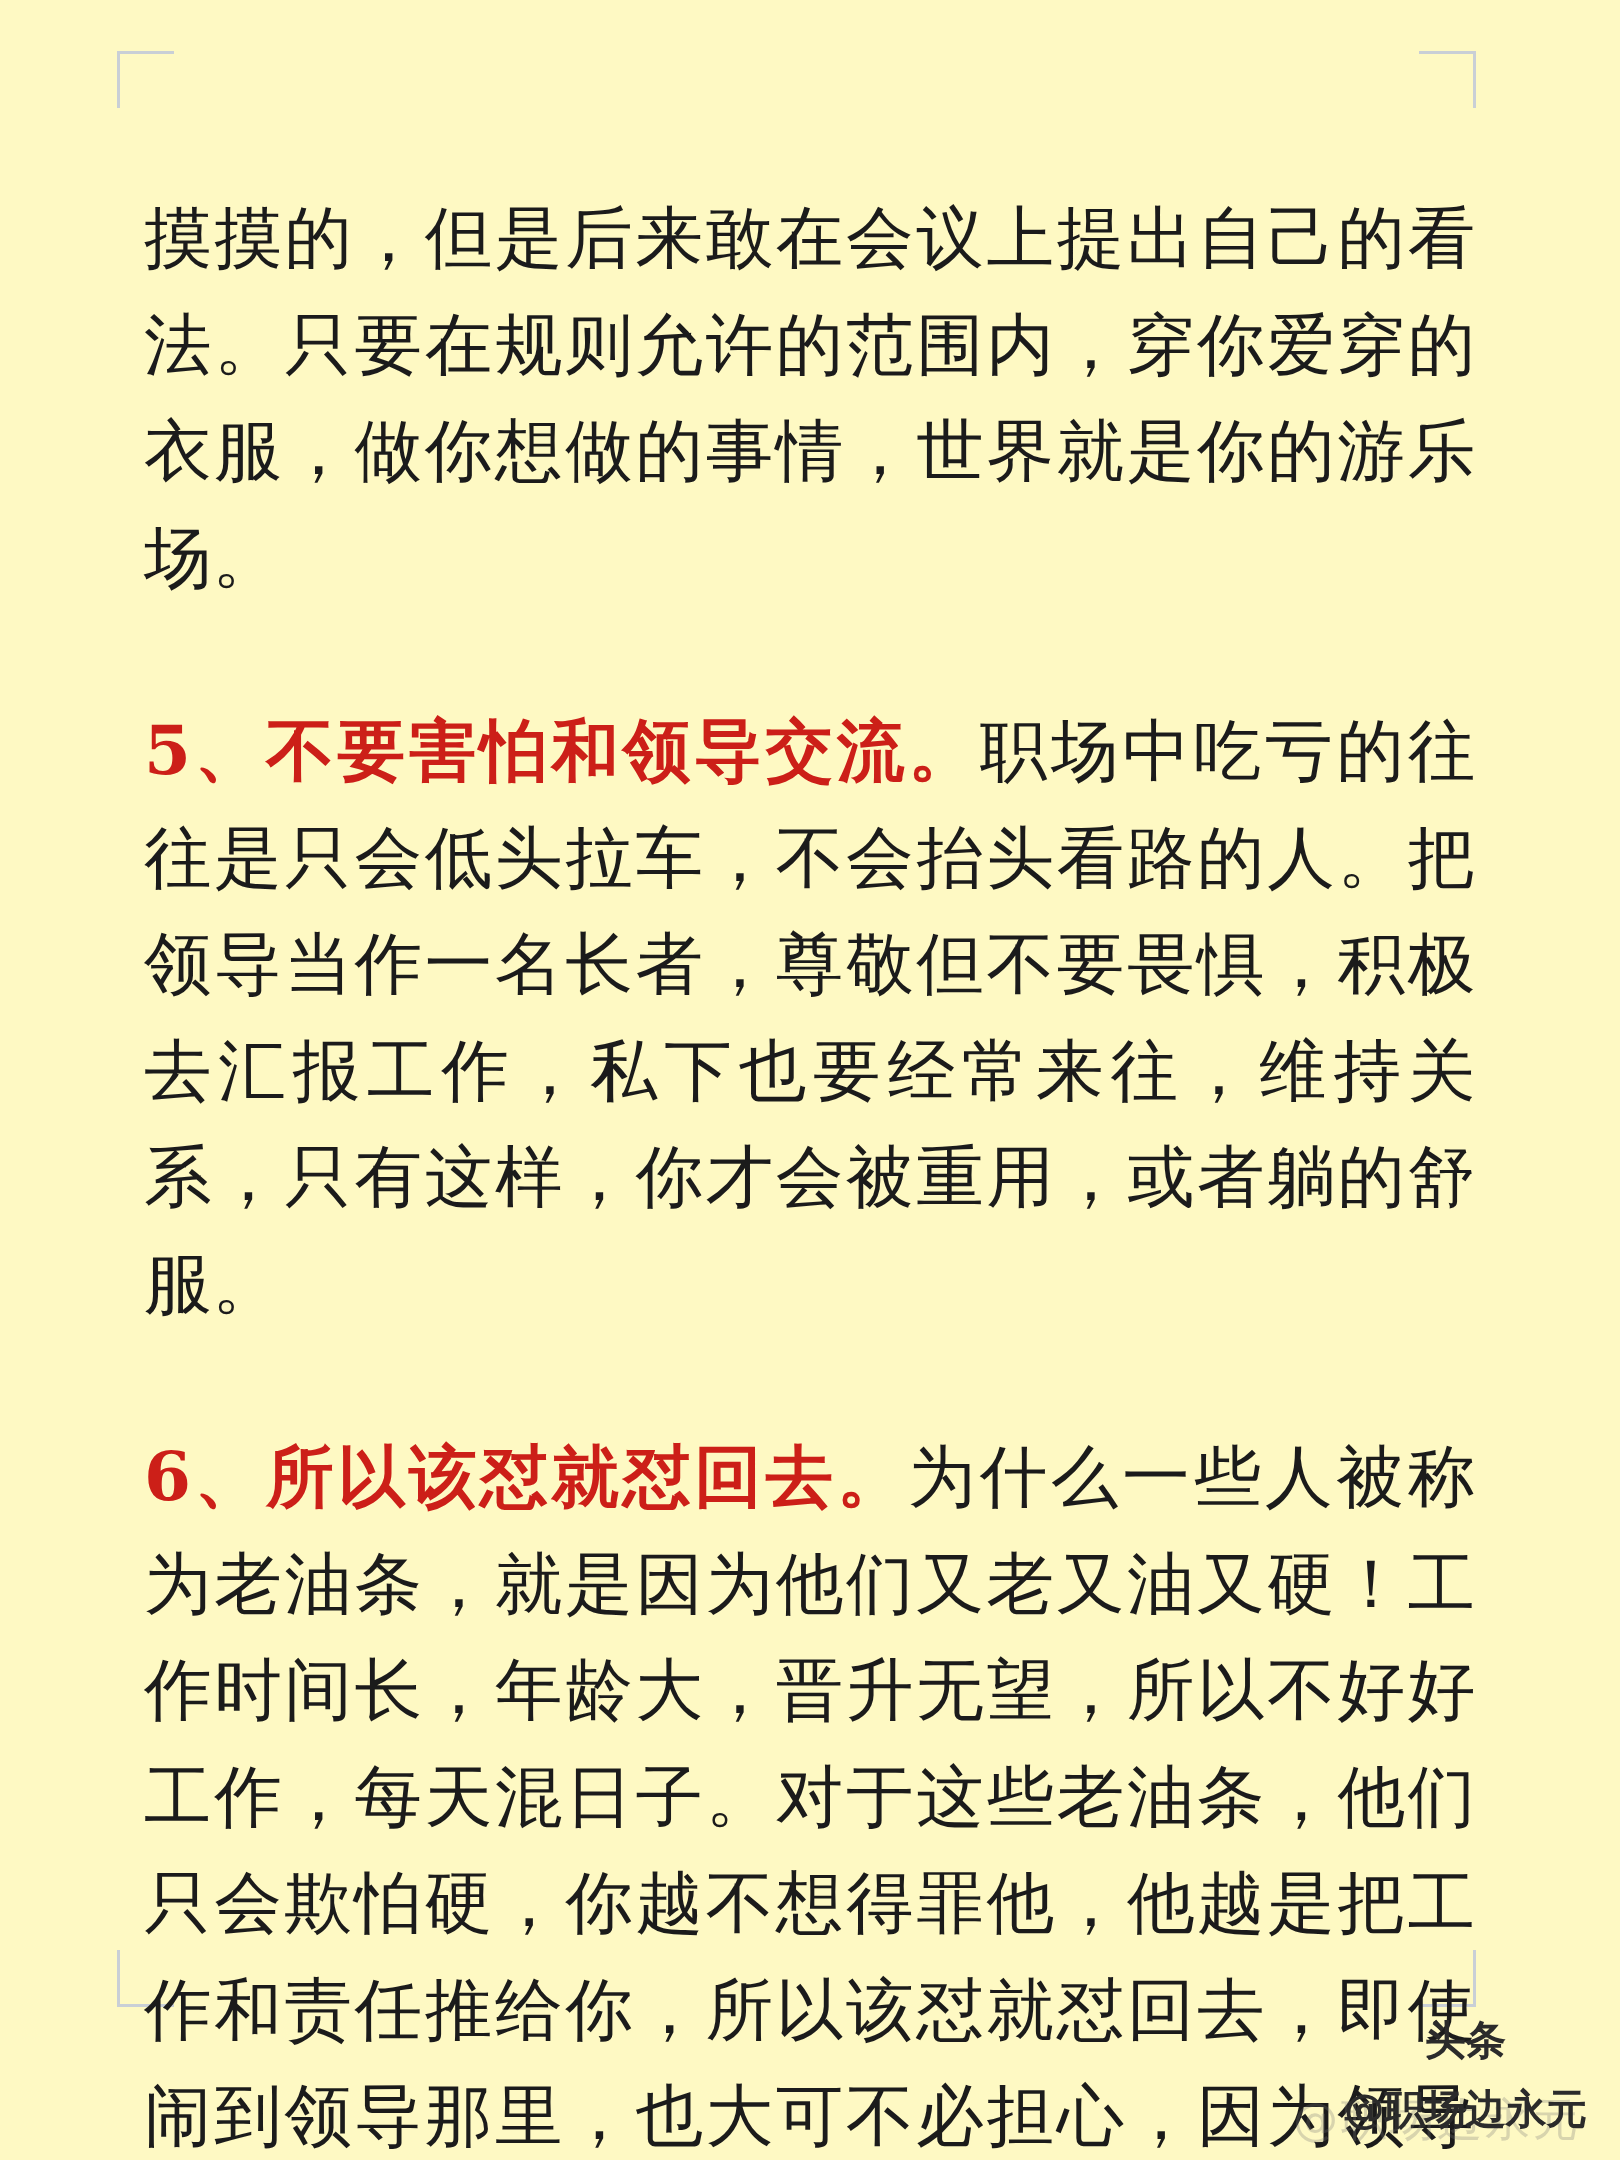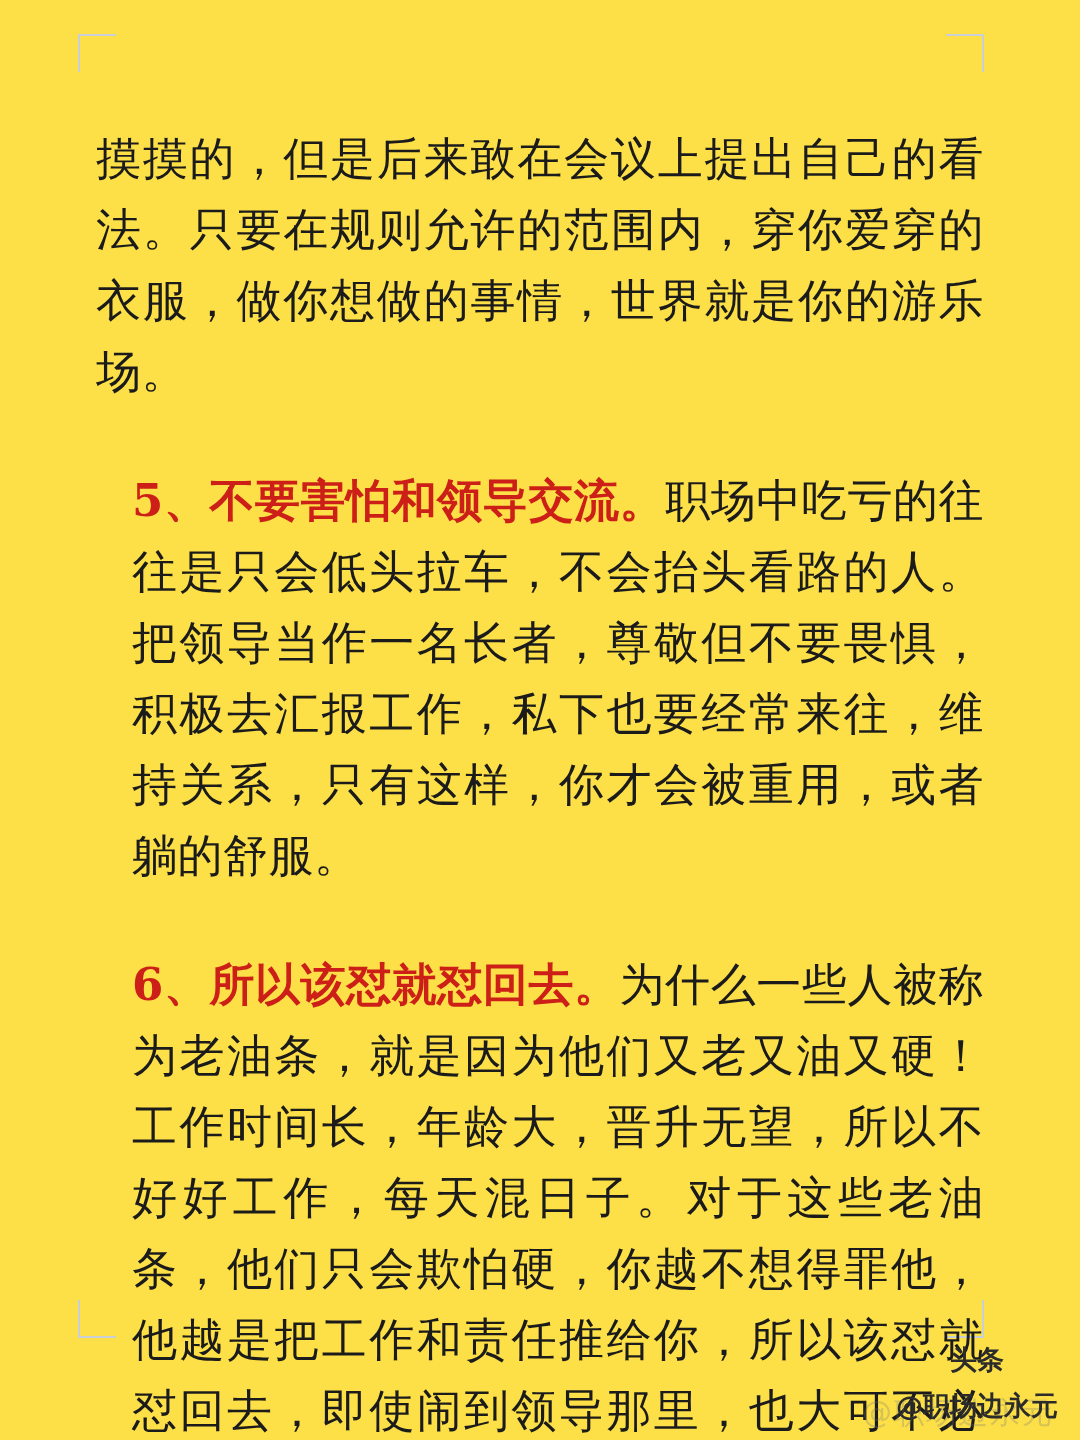--- a/index.html
+++ b/index.html
@@ -13,21 +13,21 @@
     position: relative;
     font-family: "DejaVu Serif", serif;
     overflow: hidden;
   }
 
   .page {
     position: absolute;
     left: 0; top: 0;
     width: 1080px;
     height: 1440px;
-    background: #fde047;
+    background: #fef9c3;
   }
 
   
   .crop {
     position: absolute;
     width: 36px;
     height: 36px;
     pointer-events: none;
   }
   .crop.tl { left: 78px;  top: 34px;  border-left: 2px solid #c9cfd6; border-top: 2px solid #c9cfd6; }
@@ -47,21 +47,20 @@
     line-height: 71px;
     color: #1b1b1b;
     letter-spacing: 0.5px;
     text-align: justify;
     text-justify: inter-character;
     font-family: "DejaVu Serif", serif;
   }
 
   .para + .para {
     margin-top: 58px;
-    margin-left: 36px;
   }
 
   .num {
     color: #cc1f18;
     font-weight: 700;
   }
   .head {
     color: #cc1f18;
     font-weight: 700;
   }

